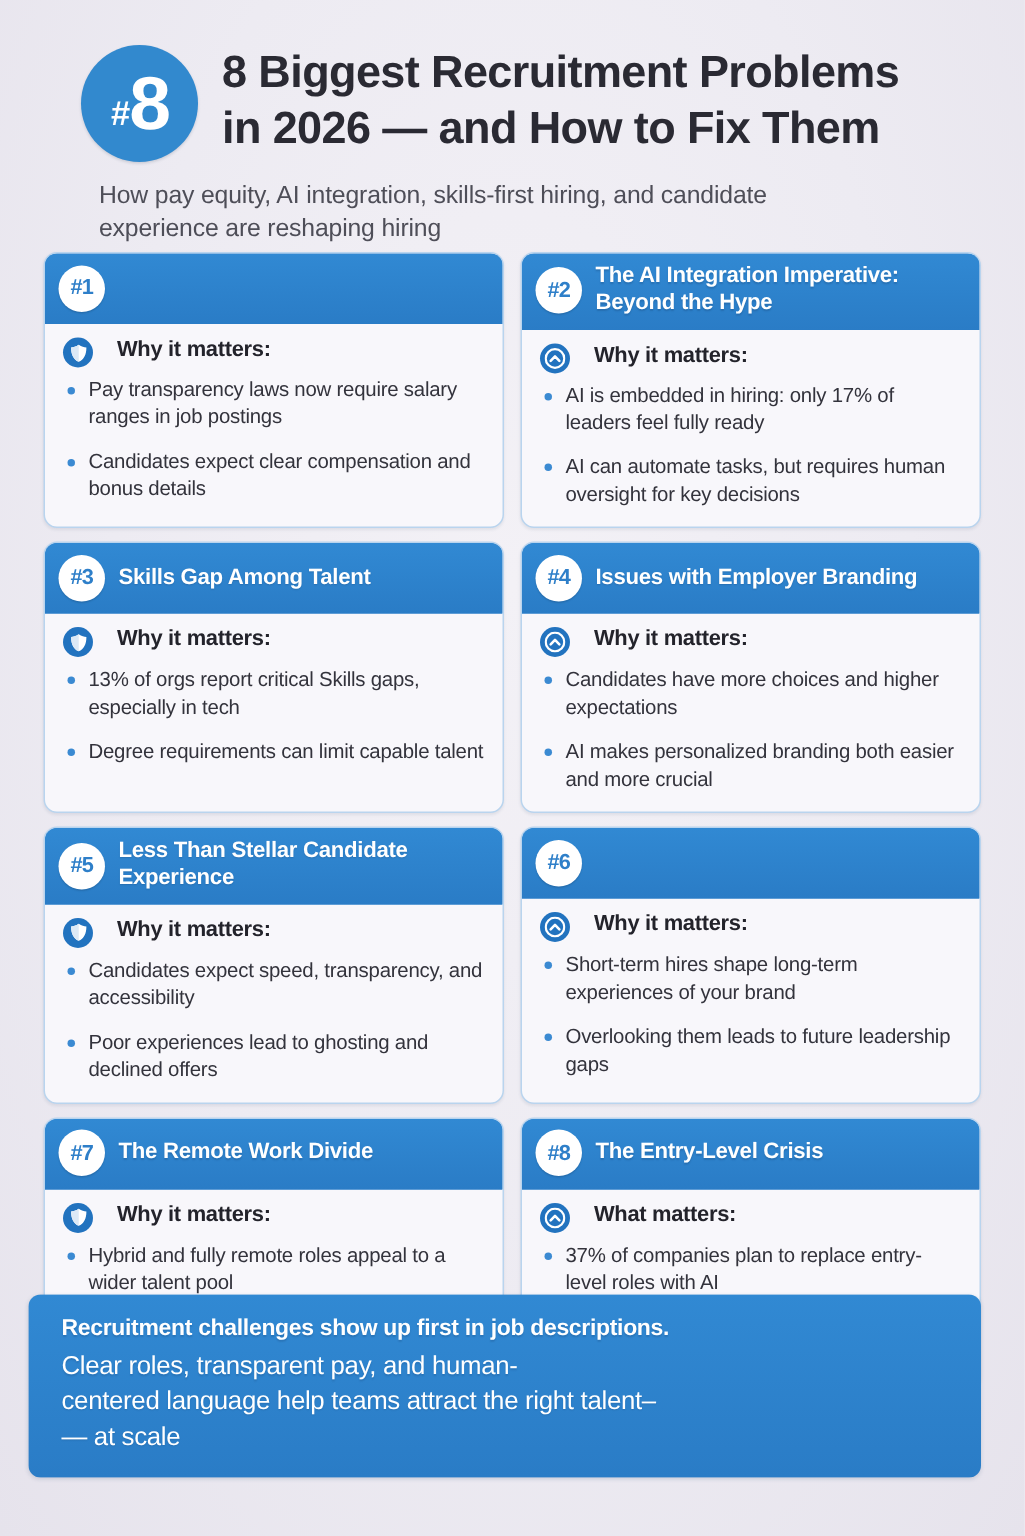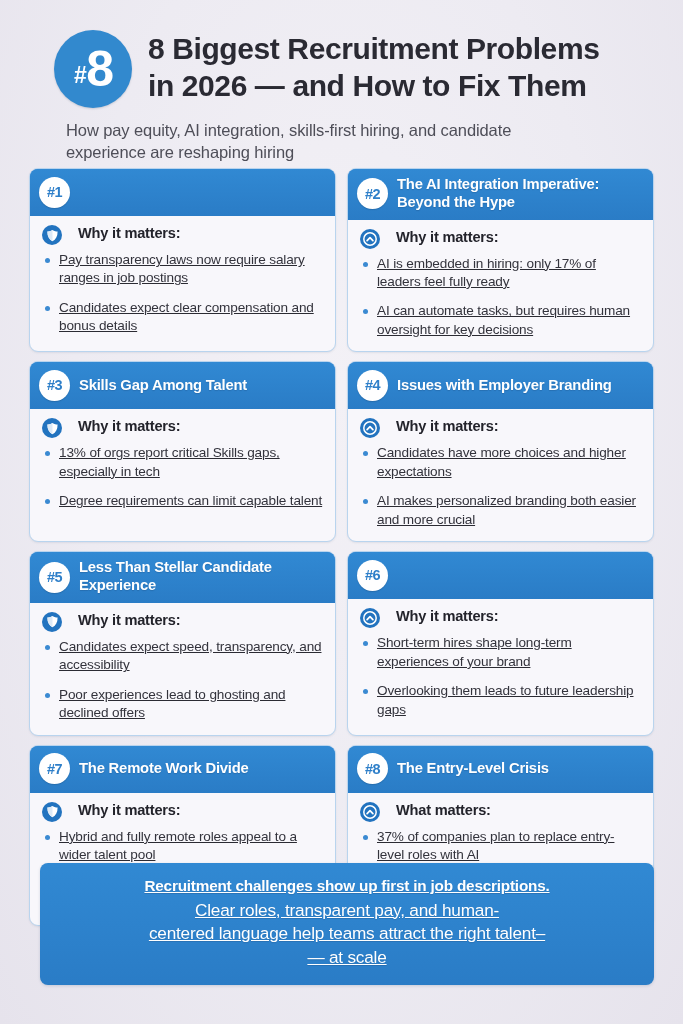--- a/index.html
+++ b/index.html
@@ -163,21 +163,21 @@
     justify-content: center;
   }
   .matters-icon svg { display: block; }
   .matters-label {
     font-size: 14.6px;
     font-weight: 700;
     color: #23232b;
     letter-spacing: -0.2px;
   }
 
-  .bullets { list-style: none; text-decoration: underline; }
+  .bullets { list-style: none; }
   .bullets li {
     position: relative;
     padding-left: 17px;
     margin-bottom: 11px;
     font-size: 13.6px;
     line-height: 1.36;
     color: #33333c;
     letter-spacing: -0.15px;
   }
   .bullets li:last-child { margin-bottom: 0; }
@@ -188,31 +188,29 @@
     top: 7px;
     width: 5px;
     height: 5px;
     border-radius: 50%;
     background: #3b8ad2;
   }
 
   
   .footer {
     position: absolute;
-    left: 40px;
+    left: 19px;
     right: 29px;
     bottom: 39px;
     background: #2f84cf;
     background-image: linear-gradient(180deg, #3189d3 0%, #2a7cc6 100%);
     border-radius: 8px;
     padding: 13px 22px 16px 22px;
-    text-align: center;
     color: #ffffff;
     box-shadow: 0 1px 3px rgba(40,70,110,.18);
-    text-decoration: underline;
   }
   .footer-lead {
     font-size: 15.3px;
     font-weight: 700;
     line-height: 1.3;
     letter-spacing: -0.2px;
     text-shadow: 0 1px 1px rgba(20,50,90,.2);
   }
   .footer-body {
     margin-top: 3px;

